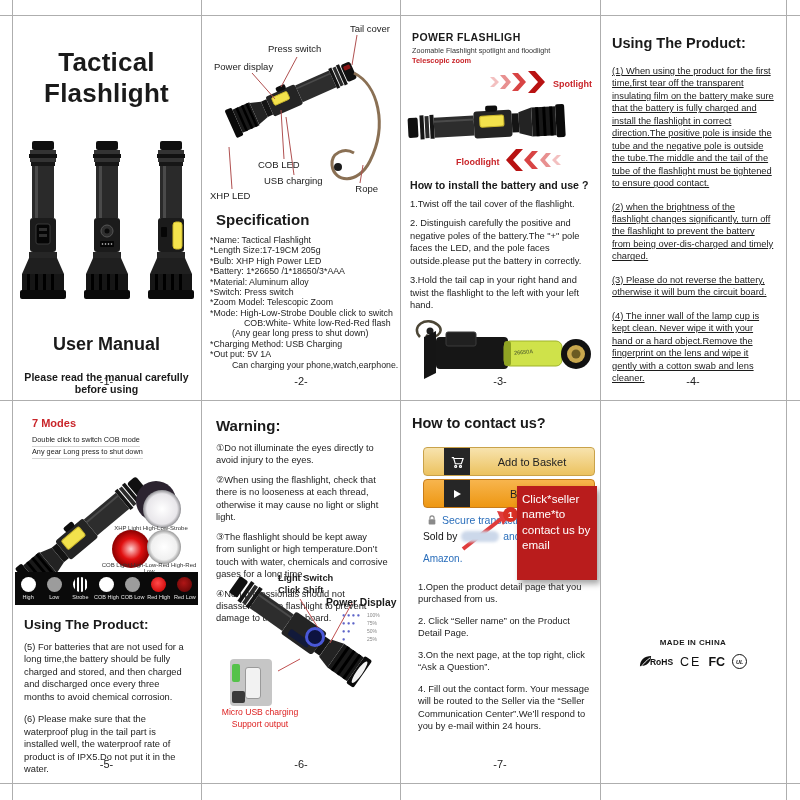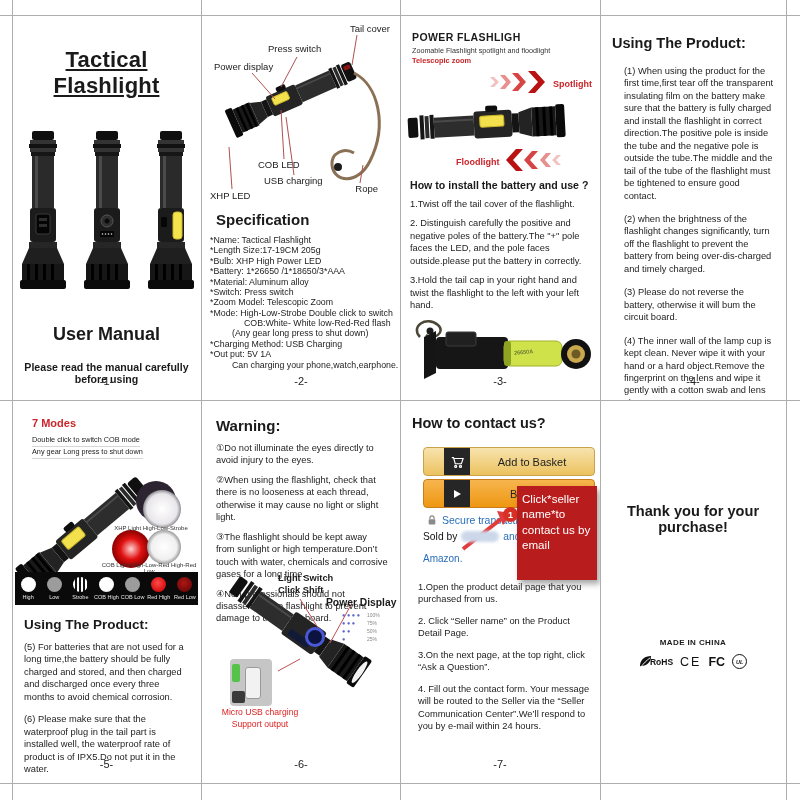--- a/index.html
+++ b/index.html
@@ -9,21 +9,21 @@
   .hline{position:absolute;left:0;right:0;height:1px;background:#aeaeae;z-index:6;}
   .panel{position:absolute;background:#fff;overflow:hidden;}
   .pagenum{position:absolute;bottom:13px;left:0;width:100%;text-align:center;
            font-size:11px;color:#222;}
   .b{font-weight:bold;}
   .red{color:#c9252a;}
   .bodytext{font-size:9.3px;line-height:1.34;color:#1c1c1c;}
 
   
   .p1{left:12px;top:15px;width:189px;height:385px;text-align:center;}
-  .p1-title{font-size:22px;font-weight:bold;margin:32px 0 0 0;letter-spacing:.2px;text-decoration:underline;}
+  .p1-title{font-size:26px;font-weight:bold;margin:32px 0 0 0;letter-spacing:.2px;}
   .p1-fl{display:flex;justify-content:center;gap:14px;margin-top:30px;}
   .p1-sub{font-size:18px;font-weight:bold;margin-top:30px;}
   .p1-note{font-size:10.6px;font-weight:bold;margin-top:16px;}
 
   
   .p2{left:202px;top:15px;width:198px;height:385px;}
   .p2-graphic{position:absolute;left:0;top:0;width:198px;height:196px;}
   .p2-label{position:absolute;font-size:9.5px;color:#222;}
   .p2-spec{position:absolute;left:0;top:196px;width:198px;}
   .p2-spec h2{font-size:15px;margin:0 0 7px 14px;}
@@ -41,21 +41,21 @@
   .p3-install{position:absolute;left:10px;top:164px;font-size:10.6px;font-weight:bold;}
   .p3-steps{position:absolute;left:10px;top:183px;width:182px;}
   .p3-steps div{margin-bottom:7px;}
   .p3-batt{position:absolute;left:6px;top:292px;width:188px;height:78px;}
   .p3-battlabel{position:absolute;left:108px;top:42px;font-size:5.5px;color:#44502a;transform:rotate(-4deg);}
 
   
   .p4{left:600px;top:15px;width:186px;height:385px;}
   .p4-inner{padding:20px 12px 0 12px;}
   .p4 h2{font-size:14.5px;margin:0 0 14px 0;}
-  .p4-inner p{margin:0 0 11px 12px;}
+  .p4-inner p{margin:0 0 11px 0;text-decoration:underline;}
 
   
   .p5{left:12px;top:401px;width:189px;height:382px;}
   .p5-modes{position:absolute;left:20px;top:16px;font-size:11px;font-weight:bold;}
   .p5-sub{position:absolute;left:20px;font-size:7.3px;color:#222;border-bottom:1px solid #d6d6d6;padding-bottom:2px;}
   .p5-flsvg{position:absolute;left:0;top:50px;}
   .p5-circles{position:absolute;left:92px;top:78px;}
   .p5-cap1{position:absolute;left:88px;top:124px;width:102px;text-align:center;font-size:6px;color:#333;}
   .p5-cap2{position:absolute;left:84px;top:161px;width:106px;text-align:center;font-size:6px;color:#333;}
   .p5-strip{position:absolute;left:3px;top:171px;width:183px;height:33px;background:#0a0a0a;display:flex;align-items:center;}
@@ -543,21 +543,20 @@
     <div class="p7-steps bodytext">
       <p>1.Open the product detail page that you purchased  from us.</p>
       <p>2. Click  “Seller name”  on the Product Detail Page.</p>
       <p>3.On the next page, at the top right, click “Ask a Question”.</p>
       <p>4. Fill out the contact form. Your message will be routed to the Seller via the “Seller Communication Center”.We’ll respond to you by e-mail within 24 hours.</p>
     </div>
     <div class="pagenum">-7-</div>
   </section>
 
   <section class="panel p8">
-    <div class="p8-thanks">Thank you for your purchase!</div>
     <div class="p8-made">MADE IN CHINA</div>
     <div class="p8-certs">
       <span class="cert">
         <svg width="13" height="13" viewBox="0 0 14 14">
           <path d="M1 12 C1 5 6 1 13 1 C13 8 8 12 1 12 Z" fill="#111"></path>
           <path d="M2 13 C5 9 8 6 12 3" stroke="#fff" stroke-width="1" fill="none"></path>
         </svg>
         <span class="rohs-txt">RoHS</span>
       </span>
       <span class="cert ce">CE</span>

